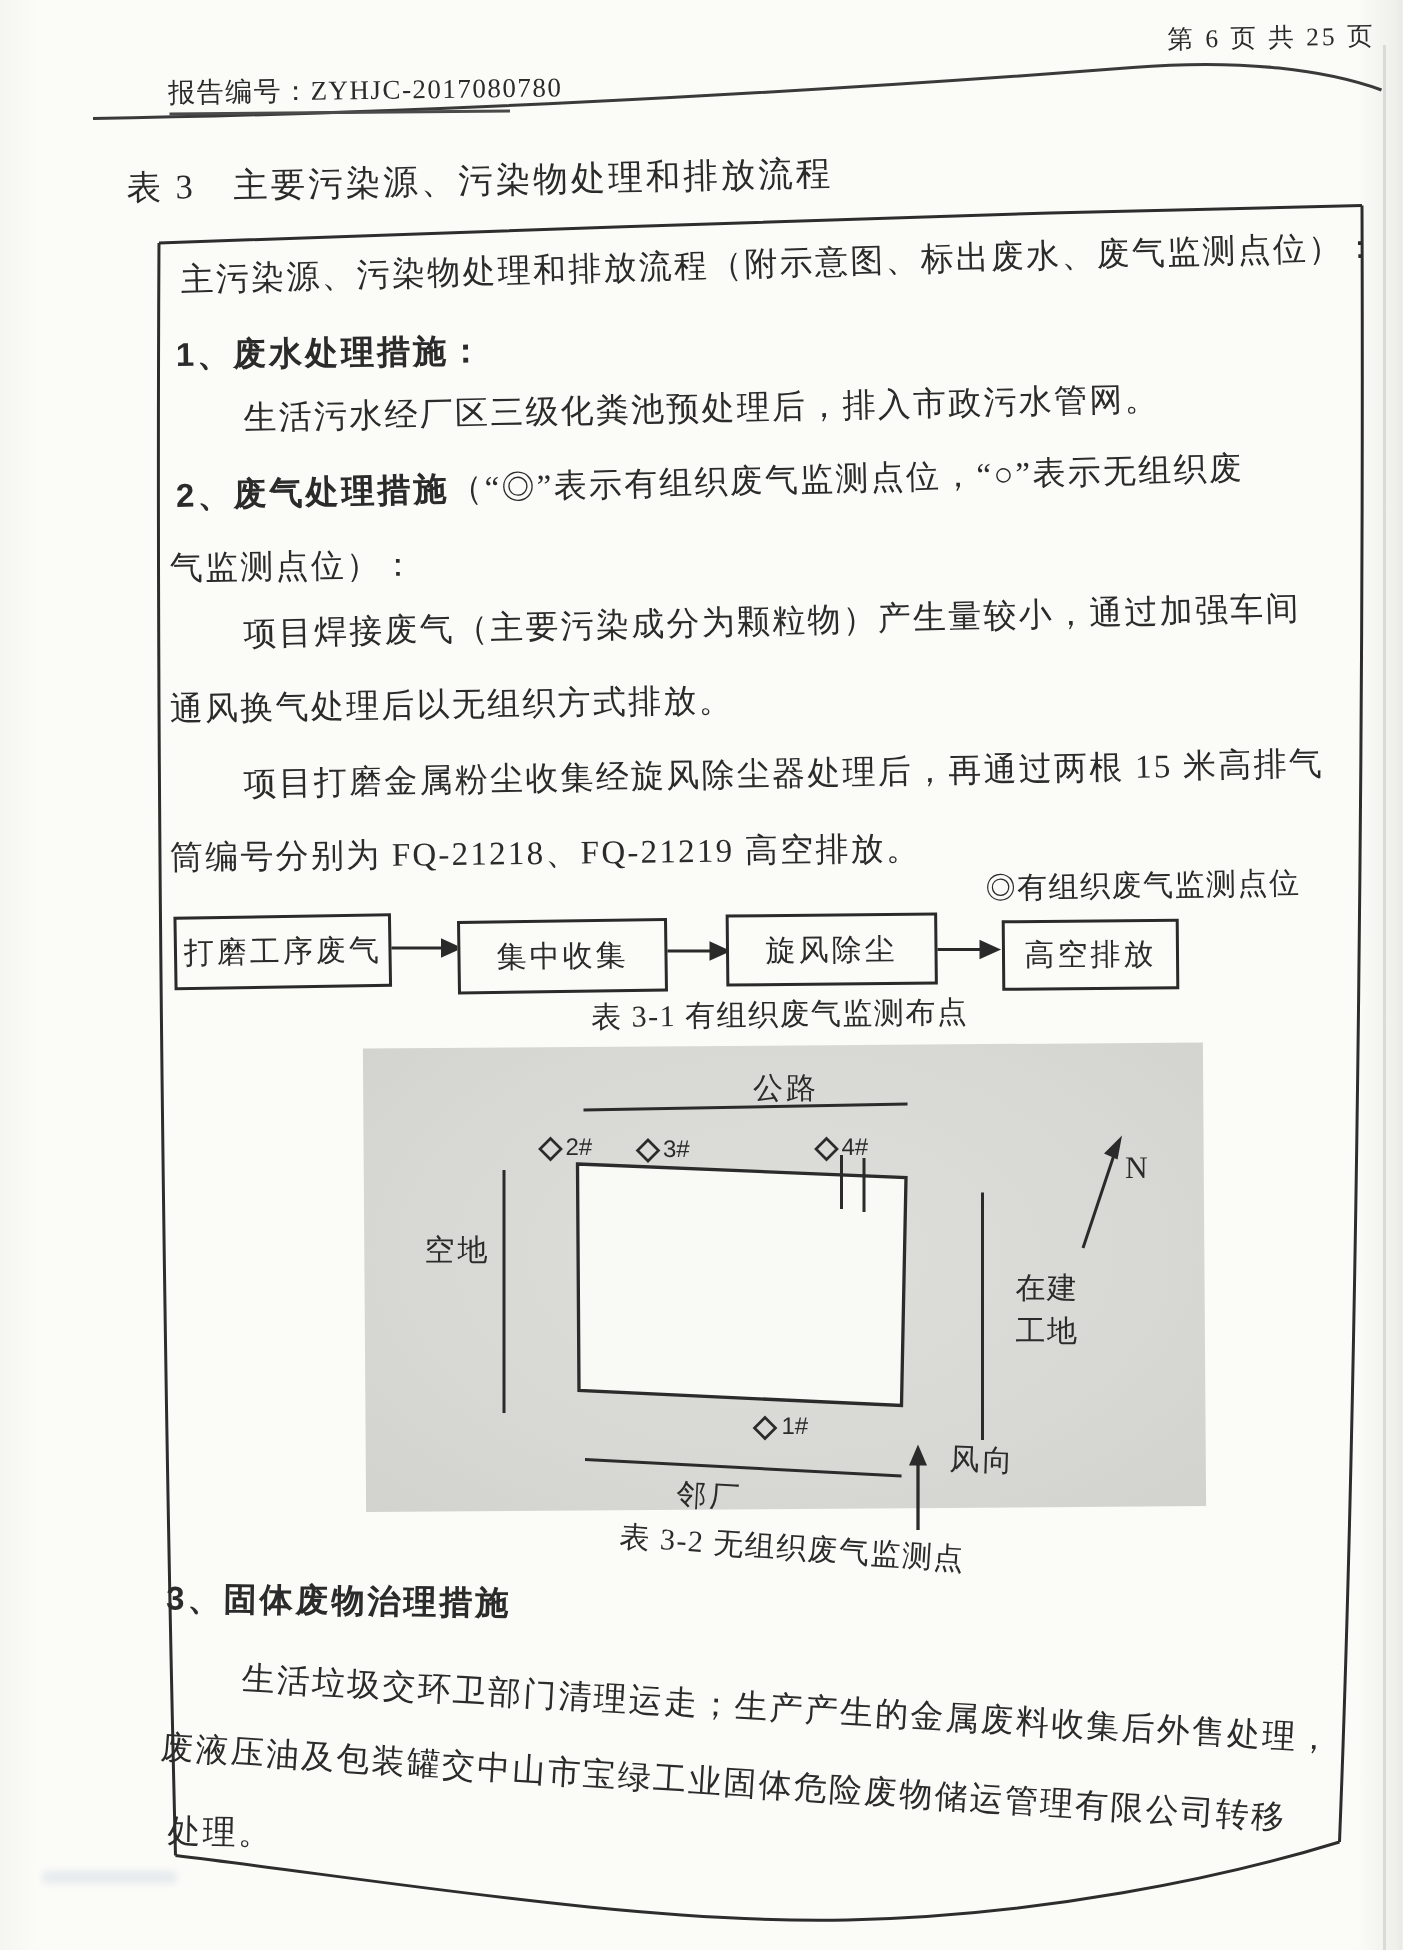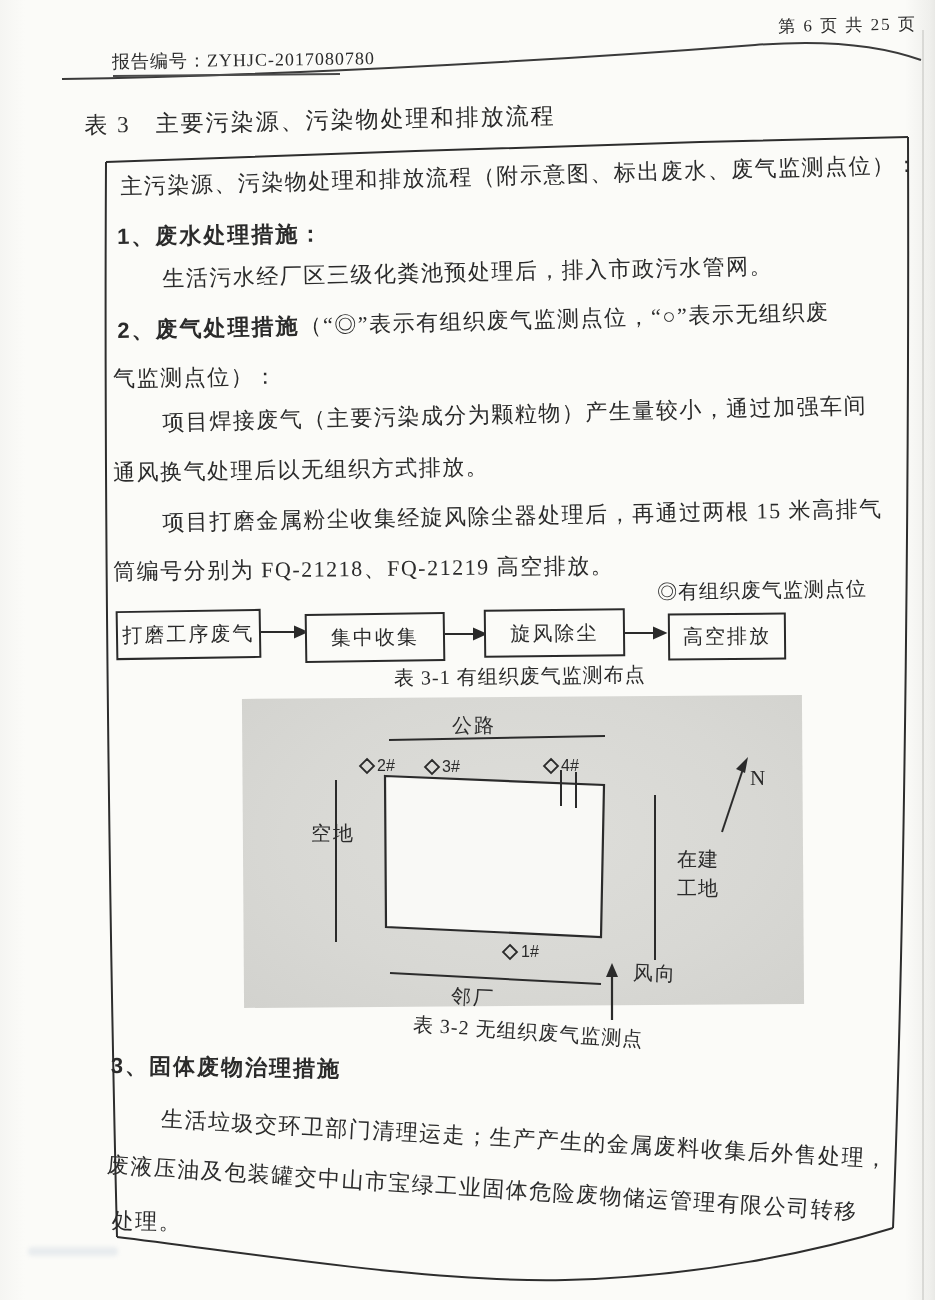--- a/index.html
+++ b/index.html
@@ -105,26 +105,26 @@
   <div class="abs body-line" style="left:113px;top:557px;transform:rotate(-0.7deg);">筒编号分别为 FQ-21218、FQ-21219 高空排放。</div>
 
   <div class="abs small" style="left:657px;top:577px;transform:rotate(-1deg);">◎有组织废气监测点位</div>
 
   <div class="flow-box" style="left:116px;top:610px;width:141px;height:45px;transform:rotate(-0.9deg);">打磨工序废气</div>
   <div class="flow-box" style="left:305px;top:613px;width:136px;height:45px;transform:rotate(-0.8deg);">集中收集</div>
   <div class="flow-box" style="left:484px;top:609px;width:137px;height:44px;transform:rotate(-0.6deg);">旋风除尘</div>
   <div class="flow-box" style="left:668px;top:613px;width:114px;height:43px;transform:rotate(-0.5deg);">高空排放</div>
   <div class="abs small" style="left:394px;top:663px;transform:rotate(-0.8deg);">表 3-1 有组织废气监测布点</div>
 
-  <div class="abs small" style="left:452px;top:712px;letter-spacing:2px;">公路</div>
+  <div class="abs small" style="left:502px;top:712px;letter-spacing:2px;">公路</div>
   <div class="abs pt-label" style="left:377px;top:757px;">2#</div>
   <div class="abs pt-label" style="left:442px;top:758px;">3#</div>
   <div class="abs pt-label" style="left:561px;top:757px;">4#</div>
   <div class="abs pt-label" style="left:521px;top:943px;">1#</div>
-  <div class="abs small" style="left:283px;top:820px;letter-spacing:2px;margin-left:28px;">空地</div>
+  <div class="abs small" style="left:283px;top:820px;letter-spacing:2px;">空地</div>
   <div class="abs small" style="left:677px;top:845px;line-height:29px;">
     <div>在建</div>
     <div>工地</div>
   </div>
   <div class="abs" style="left:750px;top:766px;font-size:21px;">N</div>
   <div class="abs small" style="left:451px;top:984px;transform:rotate(3deg);letter-spacing:2px;">邻厂</div>
   <div class="abs small" style="left:633px;top:960px;transform:rotate(2deg);letter-spacing:2px;">风向</div>
   <div class="abs small" style="left:414px;top:1011px;transform:rotate(3.8deg);transform-origin:left top;">表 3-2 无组织废气监测点</div>
 
   <div class="abs body-line hei" style="left:111px;top:1051px;transform:rotate(0.8deg);">3、固体废物治理措施</div>

